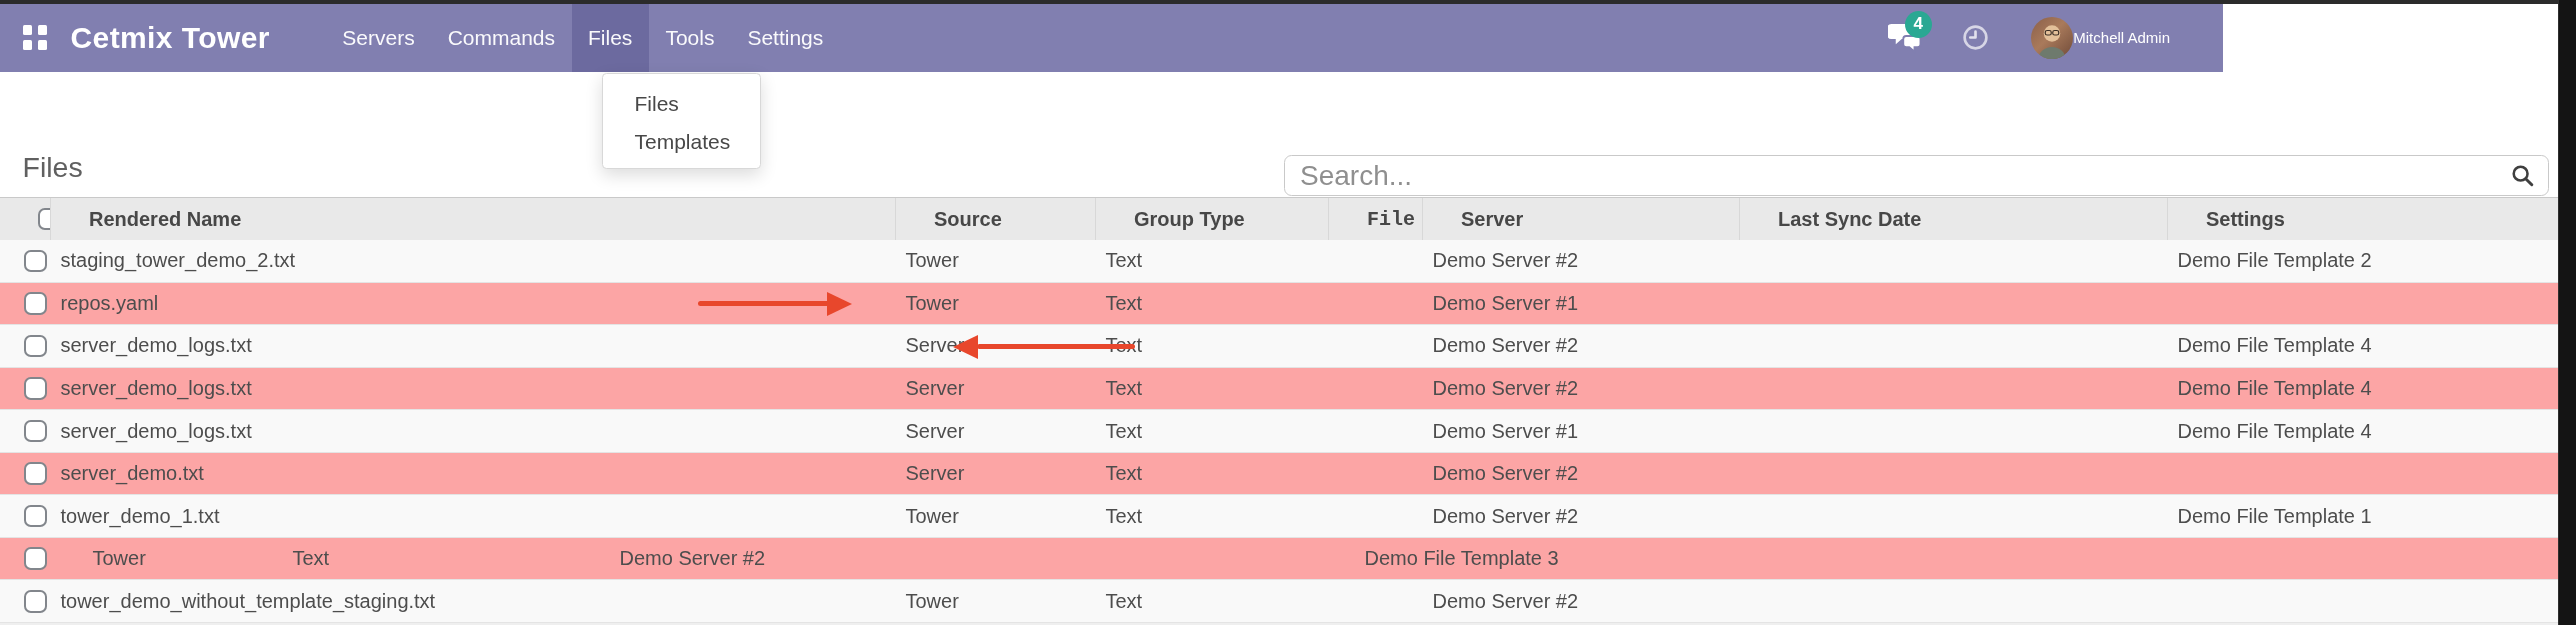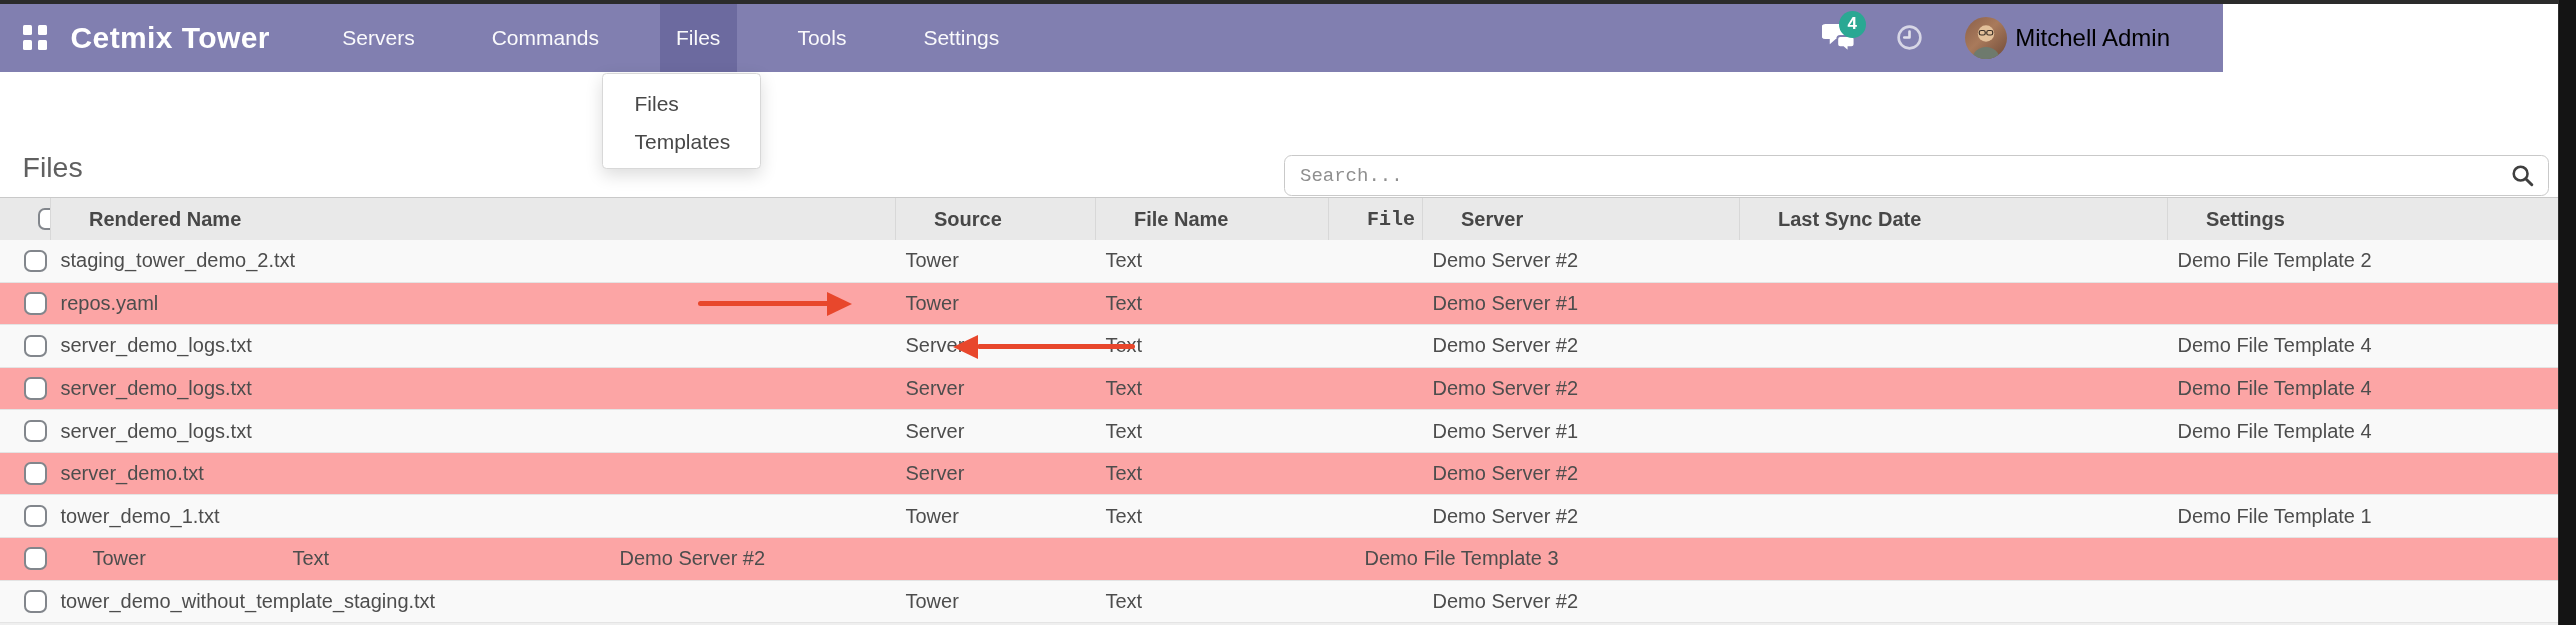--- a/index.html
+++ b/index.html
@@ -9,62 +9,62 @@
 
   
   .top-strip { position:absolute; left:0; top:0; width:2576px; height:3.8px; background:#2b2b2b; z-index:55; }
   .right-band { position:absolute; left:2558px; top:0; width:18px; height:626px; background:#141414; border-left:1.5px solid #2e2e2e; z-index:60; }
 
   
   .navbar { position:absolute; left:0; top:3.8px; width:2223px; height:68px; background:#817fb0; display:flex; align-items:center; z-index:30; }
   .apps-btn { margin-left:22.5px; width:25.5px; height:25.5px; display:grid; grid-template-columns:9.8px 9.8px; grid-template-rows:9.8px 9.8px; gap:5.3px; cursor:pointer; }
   .apps-btn div { background:#ffffff; border-radius:1.5px; }
   .brand { color:#ffffff; font-size:30px; font-weight:700; margin-left:22.5px; letter-spacing:0.4px; white-space:nowrap; }
-  .nav-menu { display:flex; height:68px; margin-left:56px;gap:44px; }
+  .nav-menu { display:flex; height:68px; margin-left:56px; }
   .nav-item { height:68px; display:flex; align-items:center; padding:0 16.5px; color:rgba(255,255,255,0.96); font-size:21px; cursor:pointer; white-space:nowrap; }
   .nav-item.active { background:#6c6a9f; }
   .nav-spacer { flex:1; }
   .nav-right { display:flex; align-items:center; margin-right:53px; }
   .chat-wrap { position:relative; width:35px; height:33px; cursor:pointer; }
   .badge { position:absolute; top:-10.5px; left:16.5px; min-width:27px; height:27px; border-radius:13.5px; background:#2aa893; color:#fff; font-size:17px; font-weight:700; display:flex; align-items:center; justify-content:center; padding:0 6px; }
   .clock-wrap { margin-left:39px; width:27px; height:27px; cursor:pointer; opacity:0.85; }
   .avatar { margin-left:42px; width:42px; height:42px; border-radius:50%; overflow:hidden; background:linear-gradient(135deg,#8a5f49 0%,#a97a5b 45%,#6f4a38 100%); position:relative; cursor:pointer; flex:none; }
   .avatar svg { position:absolute; left:0; top:0; }
-  .user-name { color:#000000; font-size:24px; margin-left:8px; white-space:nowrap; cursor:pointer; }
+  .user-name { color:#ffffff; font-size:15px; margin-left:0; white-space:nowrap; cursor:pointer; }
 
   
   .dropdown { position:absolute; left:602px; top:73px; width:159px; height:96px; background:#fff; border:0.8px solid #d8d8d8; border-radius:4.5px; box-shadow:0 6px 16.5px rgba(0,0,0,0.14); z-index:50; padding:10.5px 0; }
   .dropdown-item { height:38px; display:flex; align-items:center; padding-left:31.5px; font-size:21px; color:#484848; cursor:pointer; }
 
   
   .control-panel { position:absolute; left:0; top:71px; width:2558px; height:125px; background:#fff; }
   .page-title { position:absolute; left:22.5px; top:80px; font-size:28.5px; color:#606060; }
   .btn-create { position:absolute; left:23px; top:140px; width:93px; height:41px; background:#8784b7; border:1.5px solid #7b78ae; border-radius:6.8px; color:#fff; font-size:22px; display:flex; align-items:center; justify-content:center; cursor:pointer; }
   .btn-export { position:absolute; left:121px; top:140px; width:46px; height:41px; background:#fff; border:1.5px solid #d4d4d4; border-radius:6.8px; display:flex; align-items:center; justify-content:center; cursor:pointer; }
 
   .search-wrap { position:absolute; left:1284px; top:84px; width:1265px; height:41px; }
-  .search-input { width:100%; height:100%; border:1.5px solid #c9c9c9; border-radius:7.5px; font-size:19px; color:#444; padding:0 53px 0 15px; outline:none; font-family:Liberation Mono, monospace; background:#fff; }
+  .search-input { width:100%; height:100%; border:1.5px solid #c9c9c9; border-radius:7.5px; font-size:28px; color:#444; padding:0 53px 0 15px; outline:none; font-family:Liberation Sans, sans-serif; background:#fff; }
   .search-input::placeholder { color:#8f8f8f; }
   .search-icon { position:absolute; right:13.5px; top:7.5px; }
 
   .filter-btn { position:absolute; top:144px; height:42px; background:#fff; border:1.5px solid #dedede; border-radius:6.8px; display:flex; align-items:center; justify-content:center; gap:9px; font-size:21px; color:#2f3136; font-weight:500; cursor:pointer; }
   .btn-filters { left:1283px; width:115px; }
   .btn-groupby { left:1417px; width:142px; }
   .btn-favorites { left:1580px; width:143px; }
   .star-glyph::before { content:"★"; font-size:22.5px; color:#24262a; line-height:1; }
 
   .pager { position:absolute; top:144px; left:2318px; width:219px; height:42px; display:flex; align-items:center; justify-content:flex-end; gap:27px; }
   .pager-text { font-size:22.5px; color:#4a4a4a; white-space:nowrap; }
   .pager-btn { width:25.5px; height:30px; display:flex; align-items:center; justify-content:center; cursor:pointer; }
 
   
   .thead { position:absolute; left:0; top:197px; width:2558px; height:44px; background:#e9e9e9; border-top:1.5px solid #c9c9c9; border-bottom:1.5px solid #d2d2d2; display:flex; }
   .thead .cell { border-left:1.5px solid #d8d8d8; font-weight:700; color:#474747;padding-left:38px; }
   .thead .cell:first-child { border-left:none; }
-  .tbody { position:absolute; left:0; top:240px; width:2558px; height:383px; display:flex; flex-direction:column; }
+  .tbody { position:absolute; left:0; top:240px; width:2558px; height:383px; display:flex; flex-direction:column;justify-content:center; }
   .trow { flex:1; display:flex; border-bottom:1.5px solid #e4e4e4; background:#fca5a5; cursor:pointer; }
   .trow:nth-child(odd) { background:#f9f9f9; }
   .cell { display:flex; align-items:center; padding-left:10.5px; font-size:20px; color:#4d4d4d; white-space:nowrap; overflow:hidden; }
   .c-check { width:50px; padding-left:24px; flex:none; }
   .c-name { width:813px; flex:none; }
   .c-source { width:200px; flex:none;margin-left:32px; }
   .c-type { width:233px; flex:none; }
   .c-file { width:94px; flex:none;font-family:Liberation Mono, monospace; }
   .c-server { width:317px; flex:none; }
   .c-sync { width:428px; flex:none; }
@@ -188,21 +188,21 @@
       </span>
     </div>
   </div>
 
   <div class="thead">
     <div class="cell c-check">
         <div class="cb"></div>
       </div>
     <div class="cell c-name">Rendered Name</div>
     <div class="cell c-source">Source</div>
-    <div class="cell c-type">File Name</div>
+    <div class="cell c-type">Group Type</div>
     <div class="cell c-file">File</div>
     <div class="cell c-server">Server</div>
     <div class="cell c-sync">Last Sync Date</div>
     <div class="cell c-template">Settings</div>
     <div class="cell c-opt">
         <div class="dots">
           <div></div>
           <div></div>
           <div></div>
         </div>

